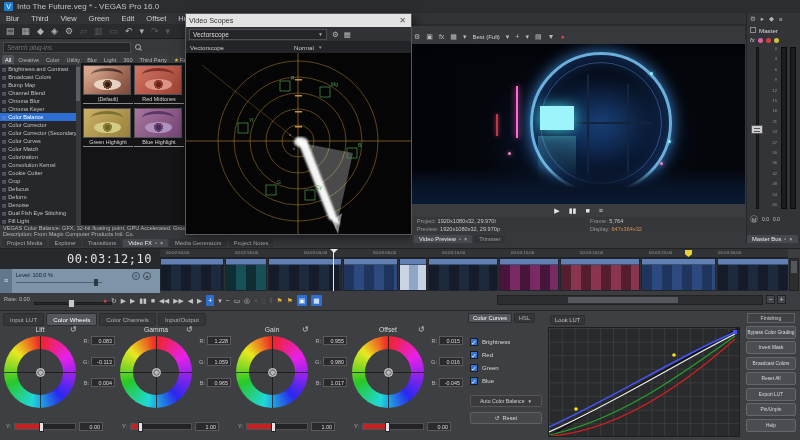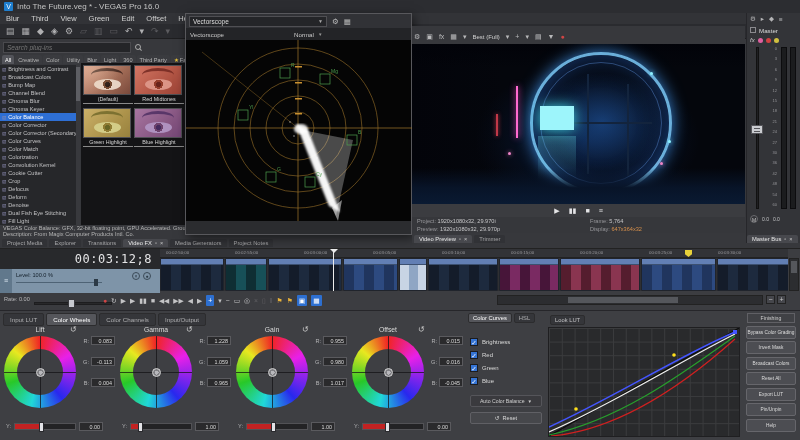--- a/index.html
+++ b/index.html
@@ -431,20 +431,24 @@
       </span>
       <span class="dock-tab">
         <span>Media Generators</span>
       </span>
       <span class="dock-tab">
         <span>Project Notes</span>
       </span>
     </div>
 
   <div class="scopes">
+    <div class="scopes-title">
+      <span>Video Scopes</span>
+      <span class="close">✕</span>
+    </div>
     <div class="scopes-controls">
       <span class="scope-select">
         <span>Vectorscope</span>
         <span class="arrow">▼</span>
       </span>
       <span class="ctl-icon">⚙</span>
       <span class="ctl-icon">▦</span>
     </div>
     <div class="scopes-subheader">
       <span>Vectorscope</span>
@@ -618,21 +622,21 @@
   </div>
   <div class="dock-tabs" id="mx-tab">
       <span class="dock-tab active">
         <span>Master Bus</span>
         <span class="tab-btn">▫</span>
         <span class="tab-btn">×</span>
       </span>
     </div>
 
   <div class="timeline">
-    <div class="tc-box">00:03:12;8</div>
+    <div class="tc-box">00:03:12;10</div>
     <div class="track-head">
       <span class="grip">≡</span>
       <span class="lvl">Level: 100.0 %</span>
       <span class="lvl-line"></span>
       <span class="lvl-handle"></span>
       <span class="circ" style="left:132px;">×</span>
       <span class="circ" style="left:143px;">●</span>
     </div>
     <div class="rate-row">
       <span class="lab">Rate: 0.00</span>

